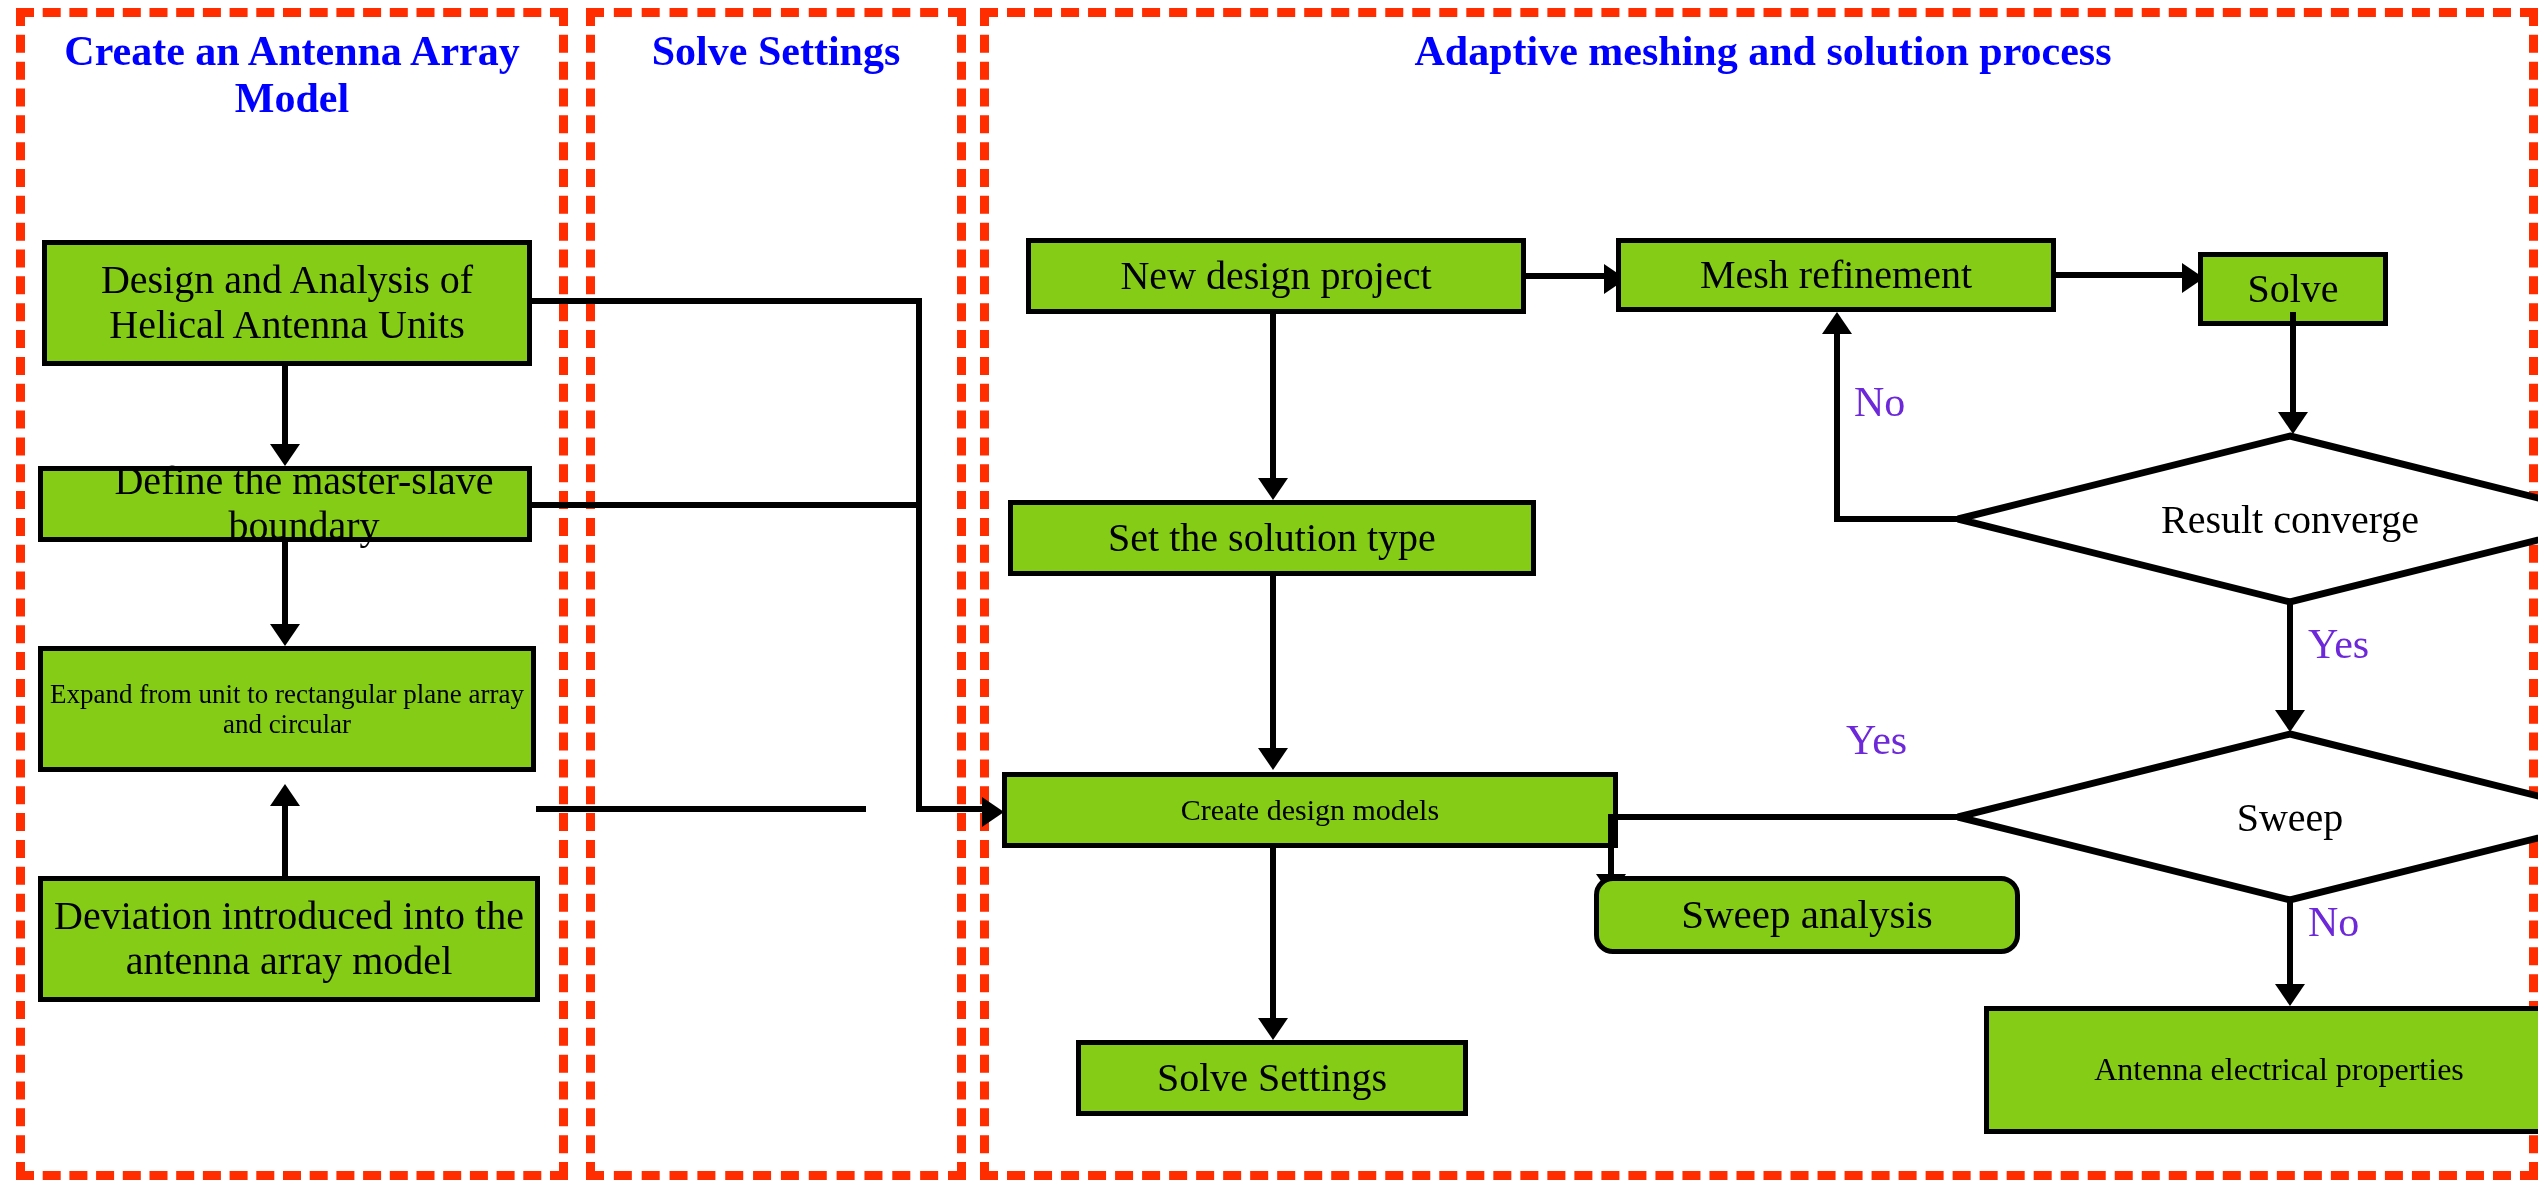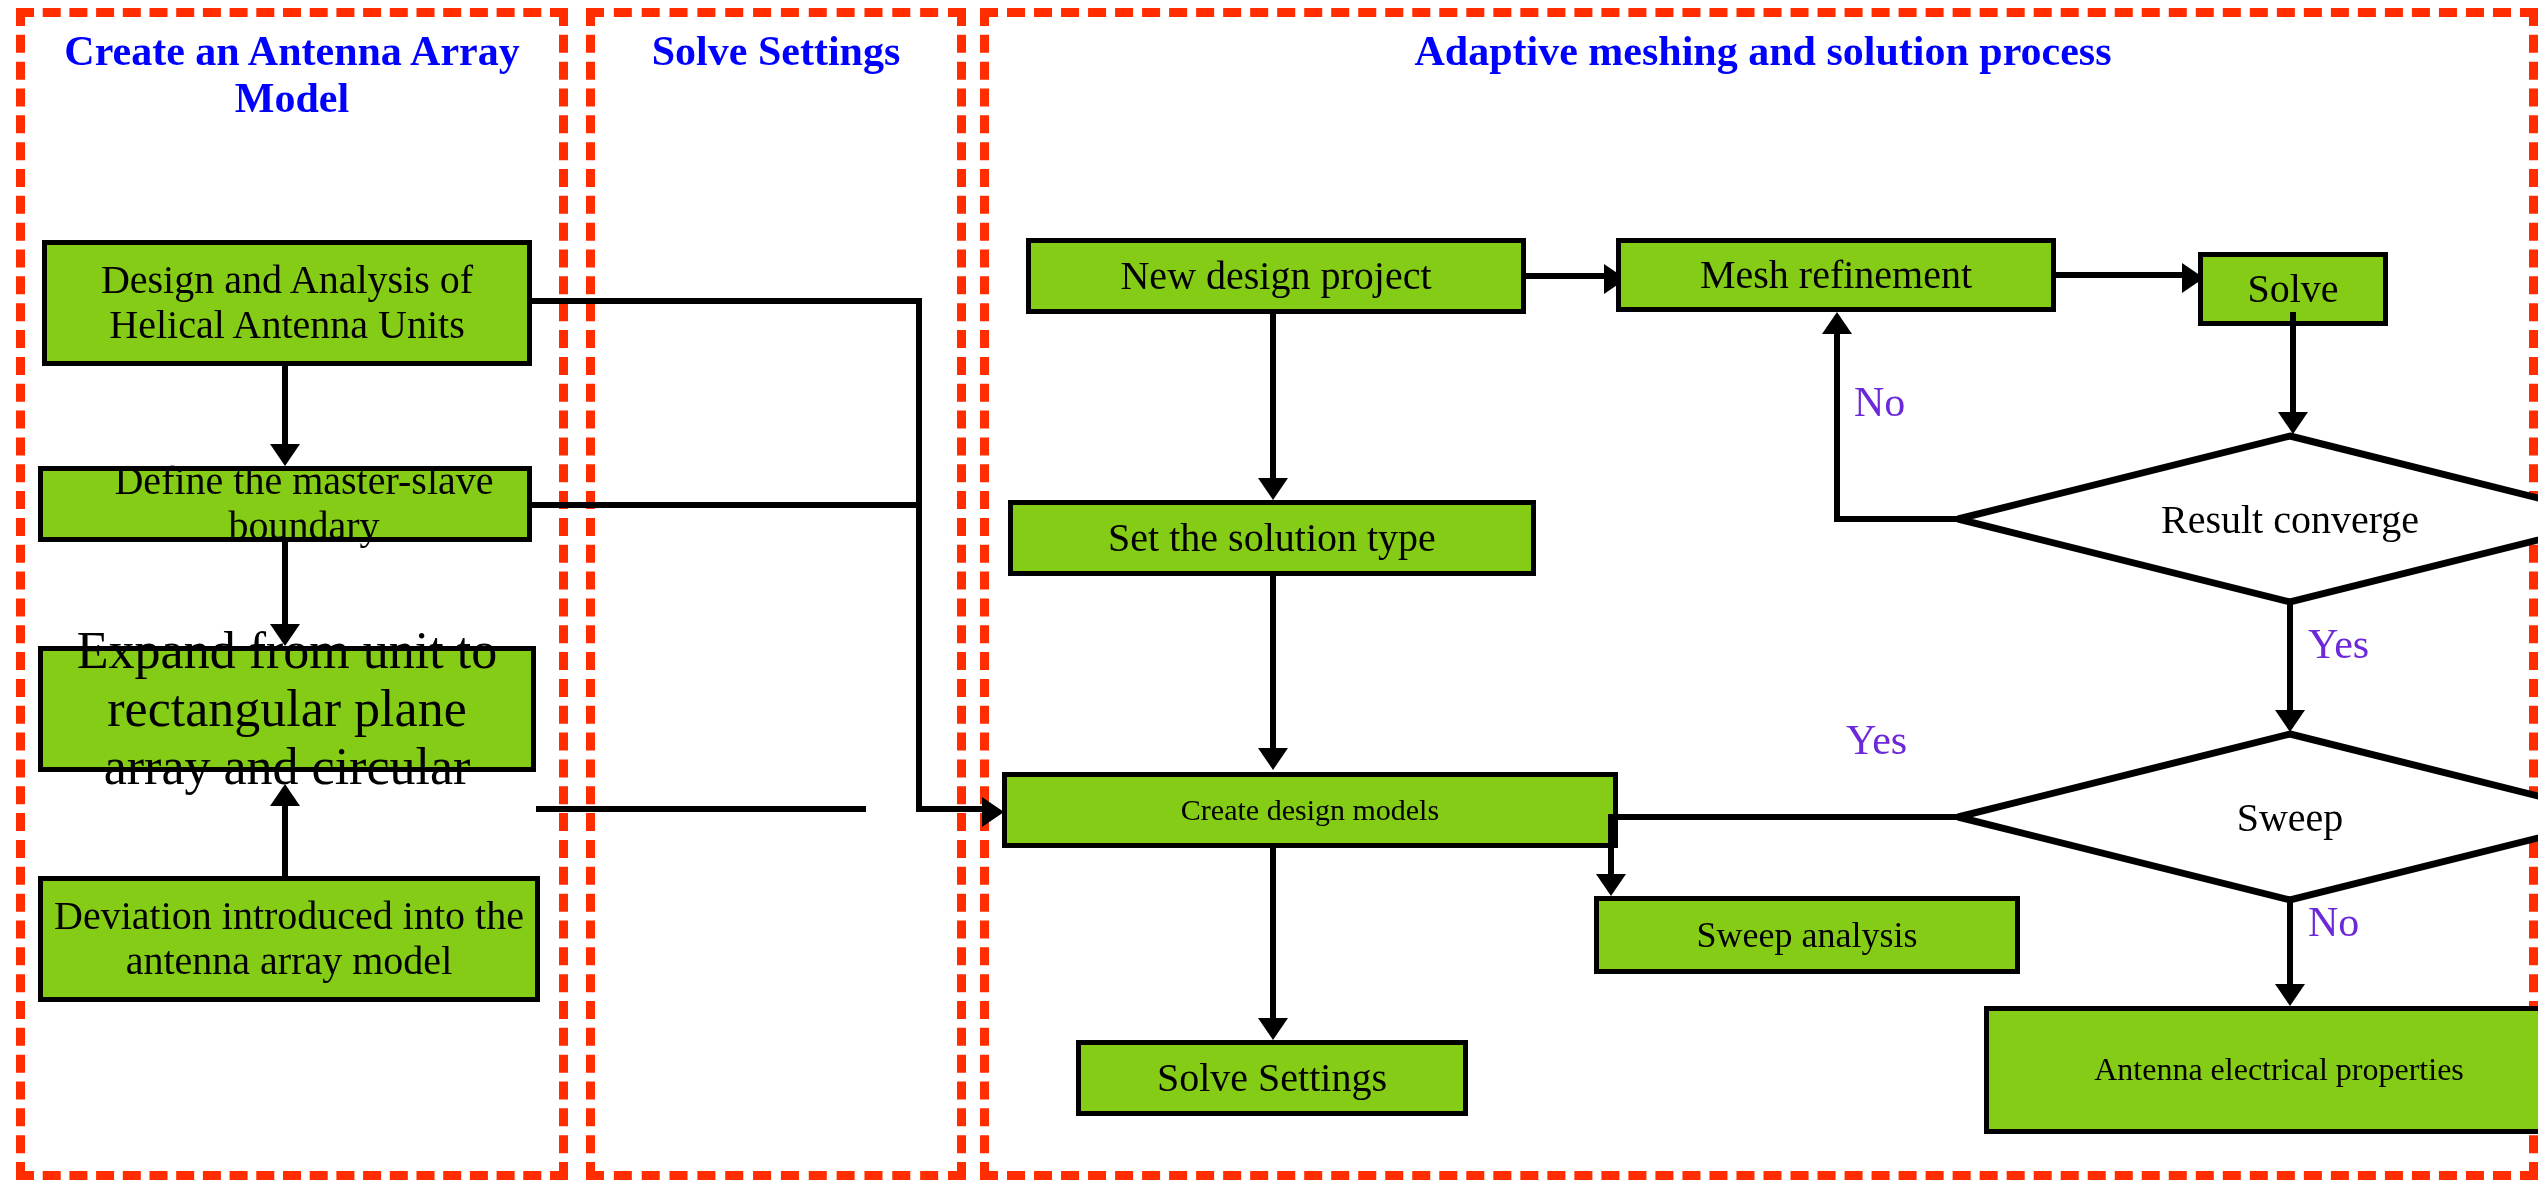--- a/index.html
+++ b/index.html
@@ -53,21 +53,21 @@
   <div class="node" style="left:34px;top:240px;width:490px;height:126px;font-size:40px;">Design and Analysis of Helical Antenna Units</div>
 
   <div class="ln" style="left:274px;top:366px;width:6px;height:78px;"></div>
   <div class="ah ah-down" style="left:262px;top:444px;"></div>
 
   <div class="node" style="left:30px;top:466px;width:494px;height:76px;font-size:40px;padding-left:44px;">Define the master-slave boundary</div>
 
   <div class="ln" style="left:274px;top:542px;width:6px;height:82px;"></div>
   <div class="ah ah-down" style="left:262px;top:624px;"></div>
 
-  <div class="node" style="left:30px;top:646px;width:498px;height:126px;font-size:52px;">Expand from unit to rectangular plane array and circular</div>
+  <div class="node" style="left:30px;top:646px;width:498px;height:126px;font-size:27px;">Expand from unit to rectangular plane array and circular</div>
 
   <div class="ln" style="left:274px;top:806px;width:6px;height:72px;"></div>
   <div class="ah ah-up" style="left:262px;top:784px;"></div>
 
   <div class="node" style="left:30px;top:876px;width:502px;height:126px;font-size:40px;">Deviation introduced into the antenna array model</div>
 
   <div class="ln" style="left:524px;top:298px;width:390px;height:6px;"></div>
 
   <div class="ln" style="left:524px;top:502px;width:390px;height:6px;"></div>
 
@@ -129,21 +129,21 @@
       <polygon points="336,4 668,87 336,170 4,87" fill="#ffffff" stroke="#000000" stroke-width="7"></polygon>
     </svg>
     <div class="dlabel" style="font-size:40px;">Sweep</div>
   </div>
 
   <div class="ln" style="left:1600px;top:814px;width:352px;height:6px;"></div>
   <div class="ln" style="left:1600px;top:814px;width:6px;height:60px;"></div>
   <div class="ah ah-down" style="left:1588px;top:874px;"></div>
   <div class="elabel" style="left:1838px;top:716px;font-size:42px;">Yes</div>
 
-  <div class="node" style="left:1586px;top:896px;width:426px;height:78px;font-size:36px;">Sweep analysis</div>
+  <div class="node" style="left:1586px;top:876px;width:426px;height:78px;font-size:41px;border-radius:19px;">Sweep analysis</div>
 
   <div class="ln" style="left:2279px;top:900px;width:6px;height:84px;"></div>
   <div class="ah ah-down" style="left:2267px;top:984px;"></div>
   <div class="elabel" style="left:2300px;top:898px;font-size:42px;">No</div>
 
   <div class="node" style="left:1976px;top:1006px;width:590px;height:128px;font-size:32px;">Antenna electrical properties</div>
 
 </div>
 
 </body></html>

